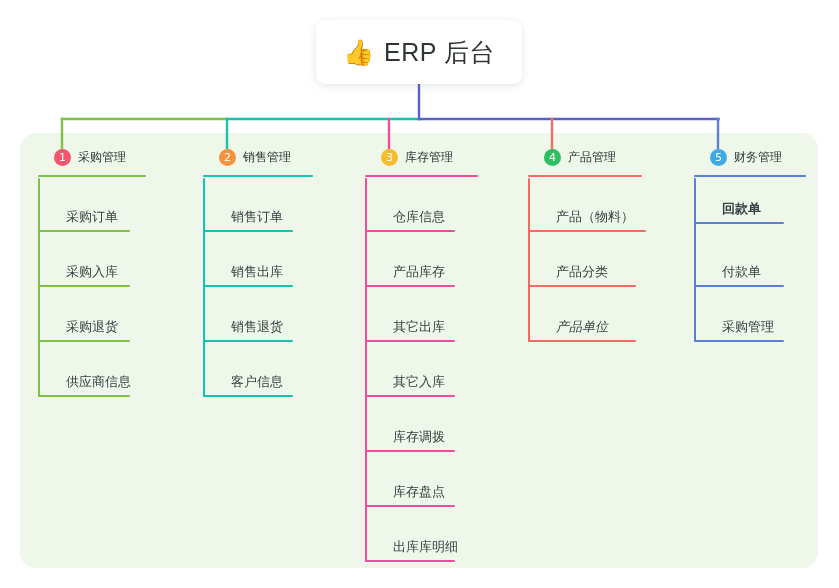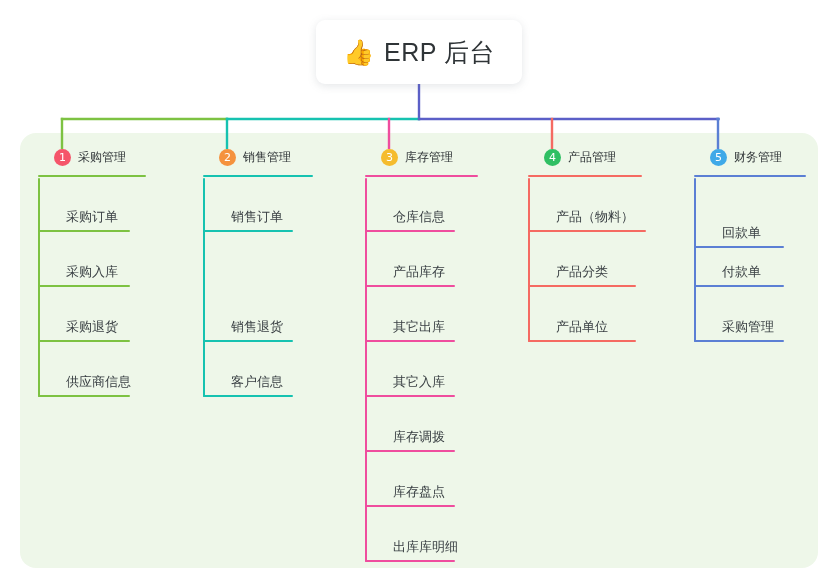--- a/index.html
+++ b/index.html
@@ -215,20 +215,24 @@
     </div>
     <div class="leaf" style="position: absolute; left: 38px; top: 361px; width: 92px; height: 36px;">
       <span class="leaf-text">供应商信息</span>
       <div class="leaf-rule" style="width: 100%; background: rgb(125, 194, 66);"></div>
     </div>
     <div class="spine" style="left: 203px; top: 178px; height: 219px; background: rgb(22, 194, 176); position: absolute;"></div>
     <div class="leaf" style="position: absolute; left: 203px; top: 196px; width: 90px; height: 36px;">
       <span class="leaf-text">销售订单</span>
       <div class="leaf-rule" style="width: 100%; background: rgb(22, 194, 176);"></div>
     </div>
+    <div class="leaf" style="position: absolute; left: 203px; top: 251px; width: 90px; height: 36px;">
+      <span class="leaf-text">销售出库</span>
+      <div class="leaf-rule" style="width: 100%; background: rgb(22, 194, 176);"></div>
+    </div>
     <div class="leaf" style="position: absolute; left: 203px; top: 306px; width: 90px; height: 36px;">
       <span class="leaf-text">销售退货</span>
       <div class="leaf-rule" style="width: 100%; background: rgb(22, 194, 176);"></div>
     </div>
     <div class="leaf" style="position: absolute; left: 203px; top: 361px; width: 90px; height: 36px; padding-left: 40px;">
       <span class="leaf-text">客户信息</span>
       <div class="leaf-rule" style="width: 100%; background: rgb(22, 194, 176);"></div>
     </div>
     <div class="spine" style="left: 365px; top: 178px; height: 384px; background: rgb(239, 77, 158); position: absolute;"></div>
     <div class="leaf" style="position: absolute; left: 365px; top: 196px; width: 90px; height: 36px;">
@@ -261,26 +265,26 @@
     </div>
     <div class="spine" style="left: 528px; top: 178px; height: 164px; background: rgb(245, 106, 98); position: absolute;"></div>
     <div class="leaf" style="position: absolute; left: 528px; top: 196px; width: 118px; height: 36px;">
       <span class="leaf-text">产品（物料）</span>
       <div class="leaf-rule" style="width: 100%; background: rgb(245, 106, 98);"></div>
     </div>
     <div class="leaf" style="position: absolute; left: 528px; top: 251px; width: 108px; height: 36px;">
       <span class="leaf-text">产品分类</span>
       <div class="leaf-rule" style="width: 100%; background: rgb(245, 106, 98);"></div>
     </div>
-    <div class="leaf" style="position: absolute; left: 528px; top: 306px; width: 108px; height: 36px;">
+    <div class="leaf" style="position: absolute; left: 528px; top: 306px; width: 108px; height: 36px; font-style: italic;">
       <span class="leaf-text">产品单位</span>
       <div class="leaf-rule" style="width: 100%; background: rgb(245, 106, 98);"></div>
     </div>
     <div class="spine" style="left: 694px; top: 178px; height: 164px; background: rgb(91, 127, 212); position: absolute;"></div>
-    <div class="leaf" style="position: absolute; left: 694px; top: 212px; width: 90px; height: 36px;">
+    <div class="leaf" style="position: absolute; left: 694px; top: 188px; width: 90px; height: 36px; font-weight: bold;">
       <span class="leaf-text">回款单</span>
       <div class="leaf-rule" style="width: 100%; background: rgb(91, 127, 212);"></div>
     </div>
     <div class="leaf" style="position: absolute; left: 694px; top: 251px; width: 90px; height: 36px;">
       <span class="leaf-text">付款单</span>
       <div class="leaf-rule" style="width: 100%; background: rgb(91, 127, 212);"></div>
     </div>
     <div class="leaf" style="position: absolute; left: 694px; top: 306px; width: 90px; height: 36px;">
       <span class="leaf-text">采购管理</span>
       <div class="leaf-rule" style="width: 100%; background: rgb(91, 127, 212);"></div>

